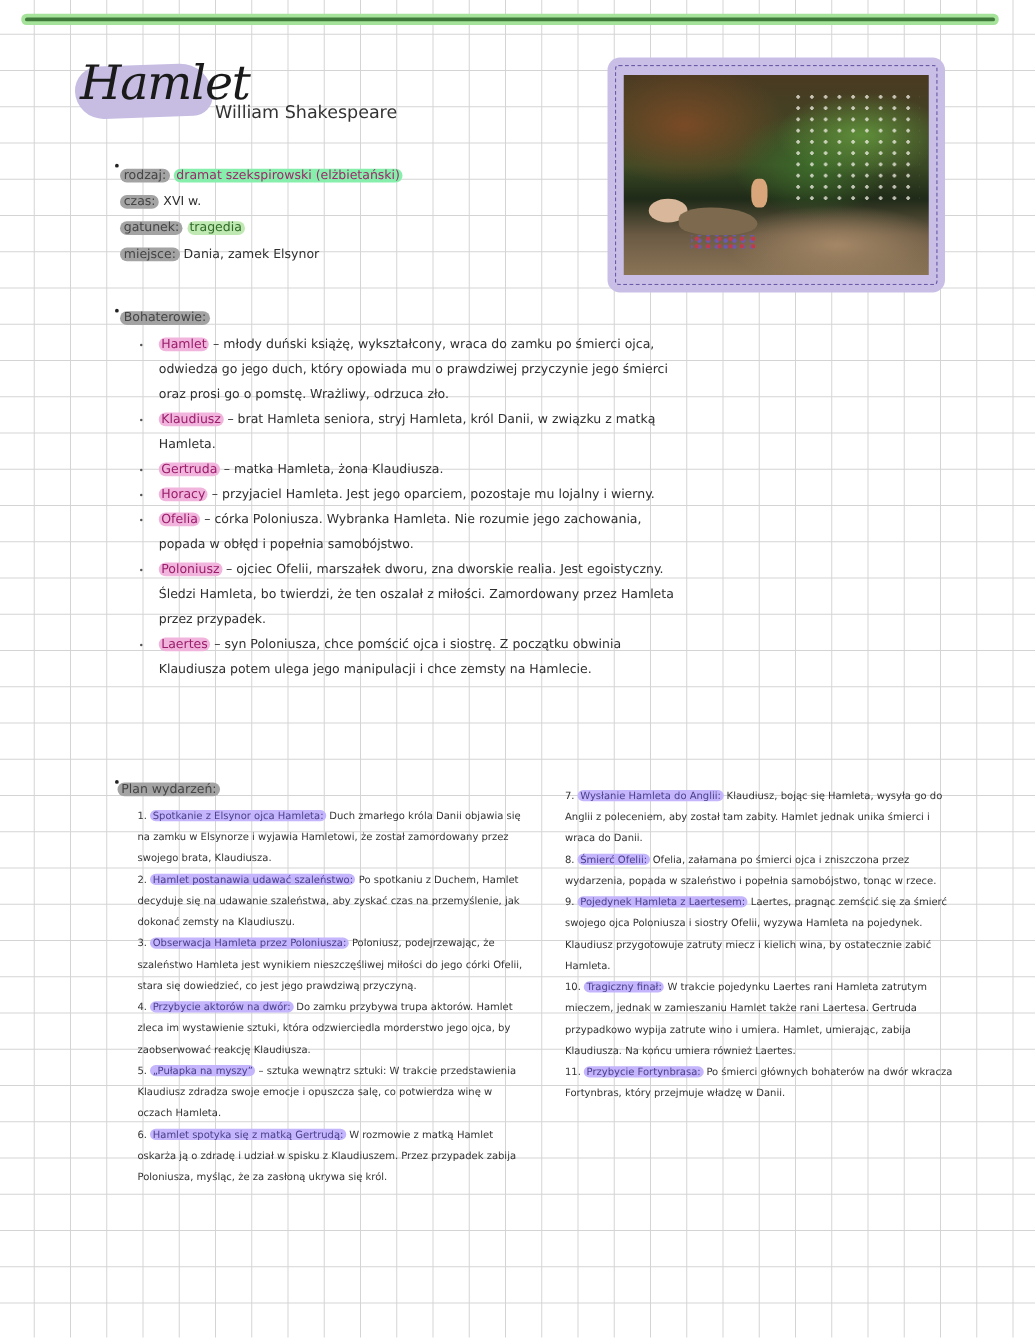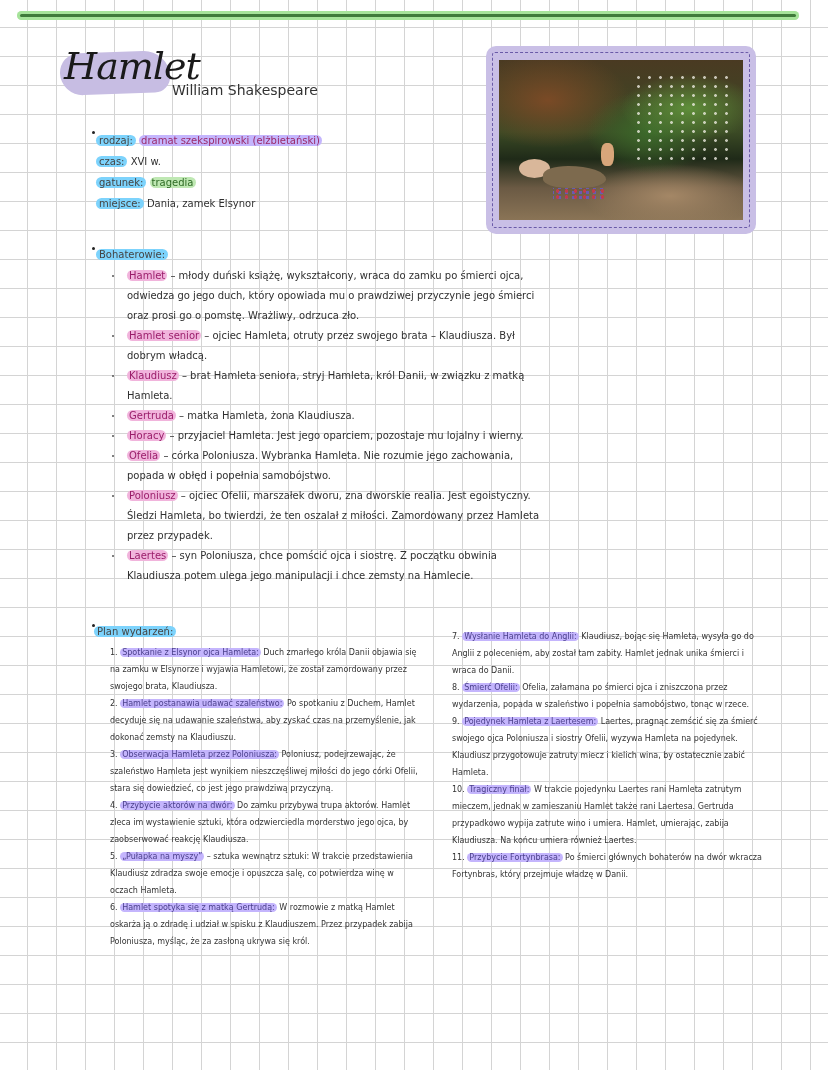--- a/index.html
+++ b/index.html
@@ -26,23 +26,23 @@
     transform: rotate(-2deg);
   }
   .title {
     left: 64px; top: 44px; font-family: "DejaVu Serif", serif; font-style: italic;
     font-size: 38px; color: #1a1a1a; letter-spacing: -1px;
   }
   .author { left: 172px; top: 82px; font-size: 14px; color: #333; }
   .bullet-dot { width: 3px; height: 3px; background: #222; border-radius: 50%; }
   .meta-row { font-size: 10px; line-height: 21px; white-space: nowrap; }
   .tag {
-    background: #7dd3fc; border-radius: 7px; padding: 0 3px; color: #444;
+    background: #a3a3a3; border-radius: 7px; padding: 0 3px; color: #444;
   }
-  .hl-pink { background: #c4b5fd; border-radius: 6px; padding: 0 2px; color: #9a2a6a; }
+  .hl-pink { background: #86efac; border-radius: 6px; padding: 0 2px; color: #9a2a6a; }
   .hl-green { background: #bfe8b3; border-radius: 6px; padding: 0 2px; color: #2f6b26; }
   .hl-magenta { background: #f1b4dc; border-radius: 6px; padding: 0 2px; color: #9a1d6a; }
   .hl-purple { background: #c4b5fd; border-radius: 6px; padding: 0 2px; color: #4a3f8a; }
 
   .photo-frame {
     left: 486px; top: 46px; width: 270px; height: 188px;
     background: #c9bfe6; border-radius: 10px;
   }
   .photo-dots {
     position: absolute; left: 6px; top: 6px; right: 6px; bottom: 6px;
@@ -130,21 +130,20 @@
     <div class="bouquet"></div>
   </div>
 </div>
 
 <div class="abs bullet-dot" style="left:92px; top:247px;"></div>
 <div class="abs section-head" style="left:96px; top:249px;">
   <span class="tag">Bohaterowie:</span>
 </div>
 <div class="abs char-list">
   <div class="char-item"><span class="dot"></span><span class="hl-magenta">Hamlet</span><span> – młody duński książę, wykształcony, wraca do zamku po śmierci ojca, odwiedza go jego duch, który opowiada mu o prawdziwej przyczynie jego śmierci oraz prosi go o pomstę. Wrażliwy, odrzuca zło.</span></div>
-  <div class="char-item"><span class="dot"></span><span class="hl-magenta">Hamlet senior</span><span> – ojciec Hamleta, otruty przez swojego brata – Klaudiusza. Był dobrym władcą.</span></div>
   <div class="char-item"><span class="dot"></span><span class="hl-magenta">Klaudiusz</span><span> – brat Hamleta seniora, stryj Hamleta, król Danii, w związku z matką Hamleta.</span></div>
   <div class="char-item"><span class="dot"></span><span class="hl-magenta">Gertruda</span><span> – matka Hamleta, żona Klaudiusza.</span></div>
   <div class="char-item"><span class="dot"></span><span class="hl-magenta">Horacy</span><span> – przyjaciel Hamleta. Jest jego oparciem, pozostaje mu lojalny i wierny.</span></div>
   <div class="char-item"><span class="dot"></span><span class="hl-magenta">Ofelia</span><span> – córka Poloniusza. Wybranka Hamleta. Nie rozumie jego zachowania, popada w obłęd i popełnia samobójstwo.</span></div>
   <div class="char-item"><span class="dot"></span><span class="hl-magenta">Poloniusz</span><span> – ojciec Ofelii, marszałek dworu, zna dworskie realia. Jest egoistyczny. Śledzi Hamleta, bo twierdzi, że ten oszalał z miłości. Zamordowany przez Hamleta przez przypadek.</span></div>
   <div class="char-item"><span class="dot"></span><span class="hl-magenta">Laertes</span><span> – syn Poloniusza, chce pomścić ojca i siostrę. Z początku obwinia Klaudiusza potem ulega jego manipulacji i chce zemsty na Hamlecie.</span></div>
 </div>
 
 <div class="abs bullet-dot" style="left:92px; top:624px;"></div>
 <div class="abs section-head" style="left:94px; top:626px;">

